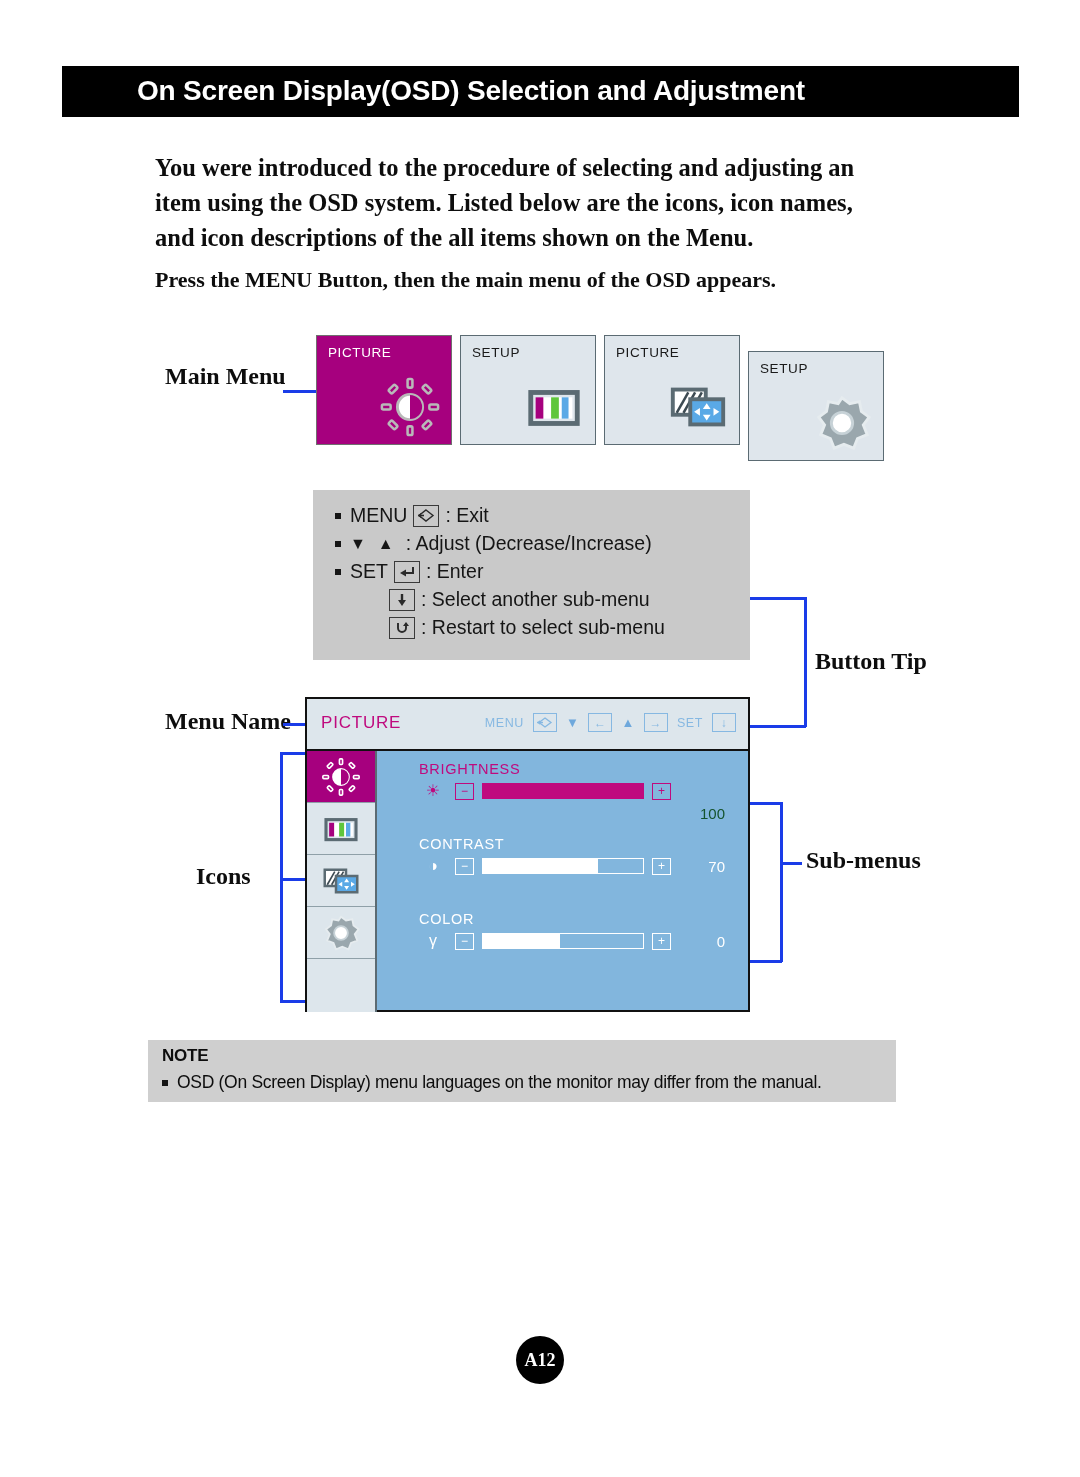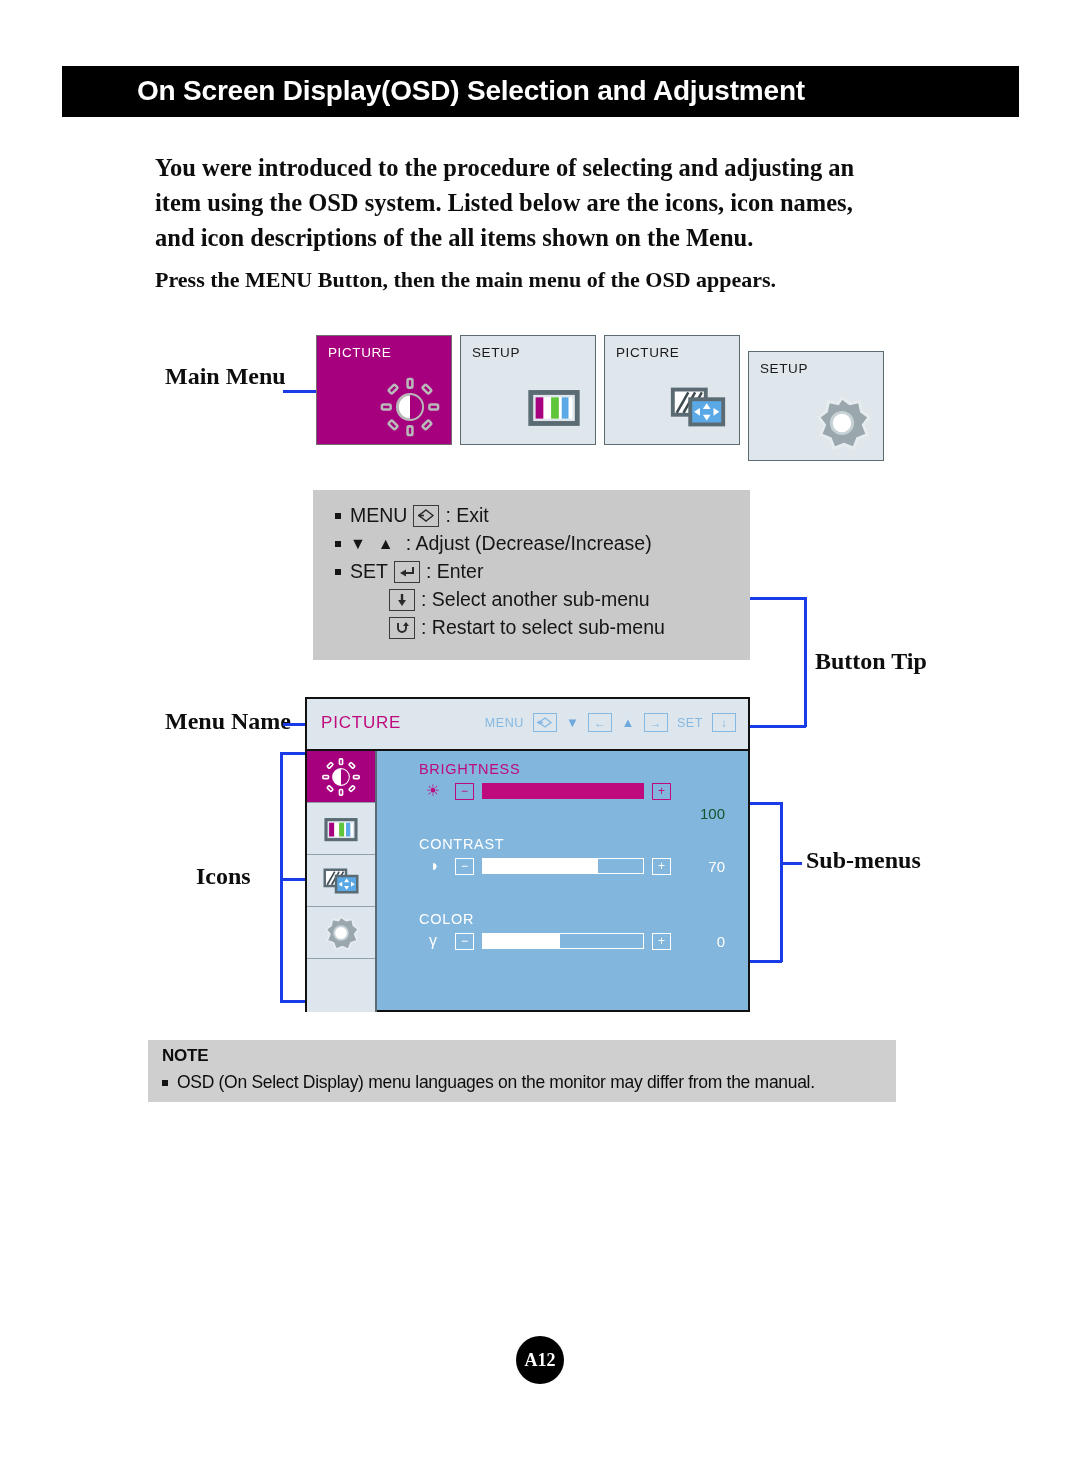--- a/index.html
+++ b/index.html
@@ -426,19 +426,19 @@
   <div class="ln" style="left:750px;top:802px;width:32px;height:2.5px;"></div>
   <div class="ln" style="left:780px;top:802px;width:2.5px;height:160px;"></div>
   <div class="ln" style="left:750px;top:960px;width:32px;height:2.5px;"></div>
   <div class="ln" style="left:780px;top:862px;width:22px;height:2.5px;"></div>
   <div class="annot" style="left:806px;top:847px;">Sub-menus</div>
 
   <div class="notebox">
     <div class="note-title">NOTE</div>
     <div class="note-text">
       <span class="bsq"></span>
-      <span>OSD (On Select Display) menu languages on the monitor may differ from the manual.</span>
+      <span>OSD (On Screen Display) menu languages on the monitor may differ from the manual.</span>
     </div>
   </div>
 
   <div class="badge">A12</div>
 
 </div>
 
 </body></html>

